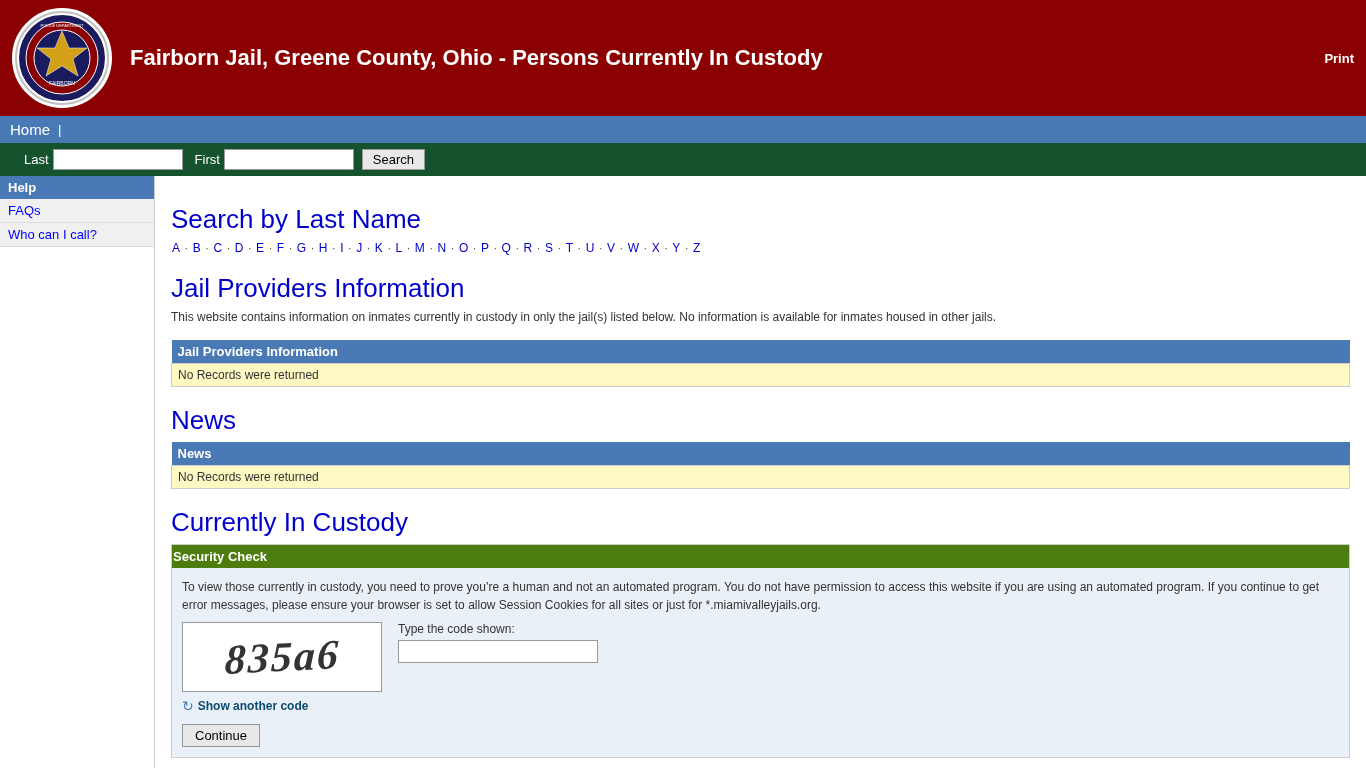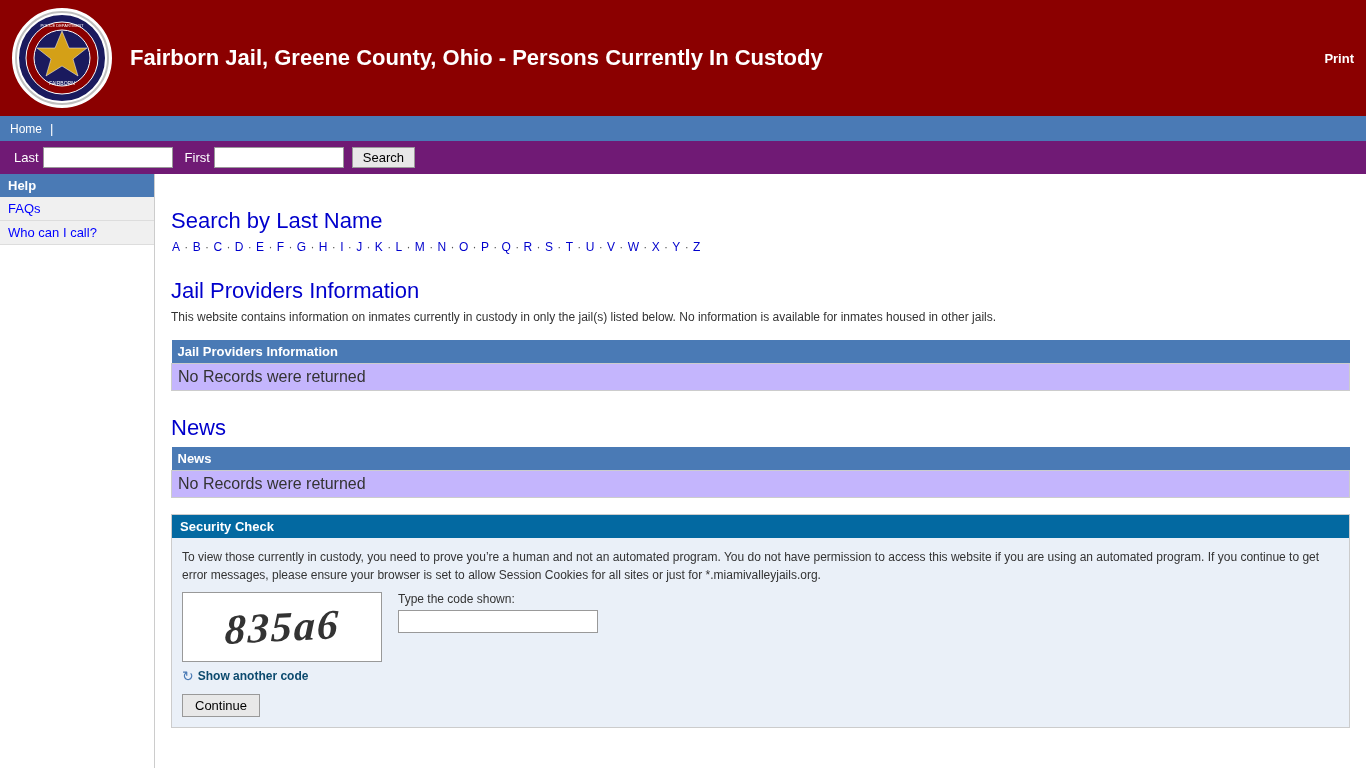--- a/index.html
+++ b/index.html
@@ -43,29 +43,29 @@
     
     #navbar {
       background: #4a7ab5;
       padding: 5px 10px;
       display: flex;
       align-items: center;
     }
     #navbar a {
       color: #fff;
       text-decoration: none;
-      font-size: 12px;
+      font-size: 15px;
       margin-right: 8px;
     }
     #navbar span { color: #fff; margin-right: 8px; }
 
     
     #searchbar {
-      background: #701a75;
-      padding: 6px 14px;
+      background: #14532d;
+      padding: 6px 24px;
       display: flex;
       align-items: center;
     }
     #searchbar label { color: #fff; font-size: 13px; margin-right: 4px; }
     #searchbar input {
       border: 1px solid #999;
       padding: 2px 4px;
       font-size: 13px;
       margin-right: 8px;
       width: 130px;
@@ -112,24 +112,24 @@
 
     
     #main {
       flex: 1;
       padding: 10px 16px;
     }
 
     
     .section-title {
       color: #00c;
-      font-size: 22px;
+      font-size: 26px;
       font-weight: normal;
       margin-bottom: 6px;
-      margin-top: 24px;
+      margin-top: 18px;
     }
 
     
     #alpha-links {
       margin-bottom: 12px;
       font-size: 12px;
     }
     #alpha-links a {
       color: #00c;
       text-decoration: none;
@@ -151,36 +151,36 @@
       margin-bottom: 16px;
     }
     .data-table .table-header {
       background: #4a7ab5;
       color: #fff;
       padding: 4px 6px;
       font-size: 13px;
       font-weight: bold;
     }
     .data-table .table-row-empty {
-      background: #c4b5fd;
+      background: #fef9c3;
       padding: 4px 6px;
-      font-size: 16px;
+      font-size: 12px;
       color: #333;
       border: 1px solid #ccc;
     }
 
     
     #security-section {
       border: 1px solid #ccc;
       margin-bottom: 16px;
     }
     #security-header {
-      background: #0369a1;
-      color: #fff;
-      padding: 4px 8px;
+      background: #4d7c0f;
+      color: #fff;
+      padding: 4px 1px;
       font-size: 13px;
       font-weight: bold;
     }
     #security-body {
       background: #eaf0f8;
       padding: 10px;
     }
     #security-desc {
       font-size: 12px;
       margin-bottom: 8px;
@@ -305,20 +305,21 @@
       <tbody>
           <tr>
             <td class="table-header">News</td>
           </tr>
       <tr>
             <td class="table-row-empty">No Records were returned</td>
           </tr>
     </tbody>
       </table>
 
+    <h2 class="section-title">Currently In Custody</h2>
 
     <div id="security-section">
       <div id="security-header">Security Check</div>
       <div id="security-body">
         <p id="security-desc" class="info-text">To view those currently in custody, you need to prove you’re a human and not an automated program. You do not have permission to access this website if you are using an automated program. If you continue to get error messages, please ensure your browser is set to allow Session Cookies for all sites or just for *.miamivalleyjails.org.</p>
         <div id="captcha-area">
           <div>
             <div id="captcha-image">
               <span class="captcha-text">835a6</span>
             </div>

